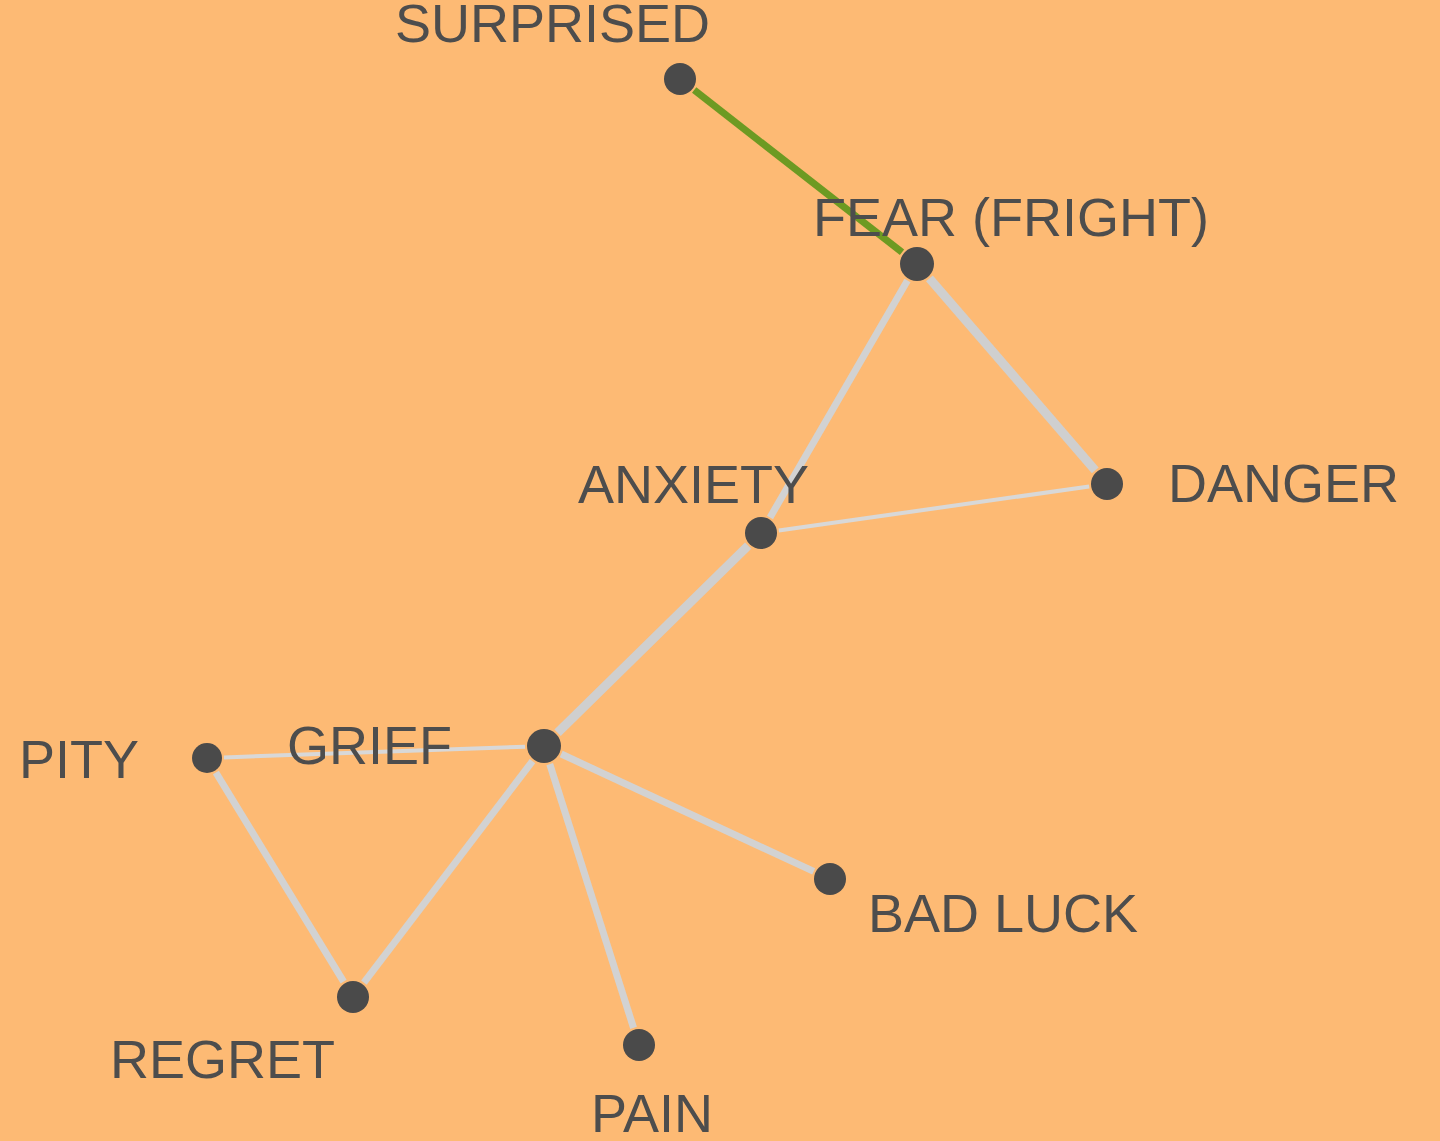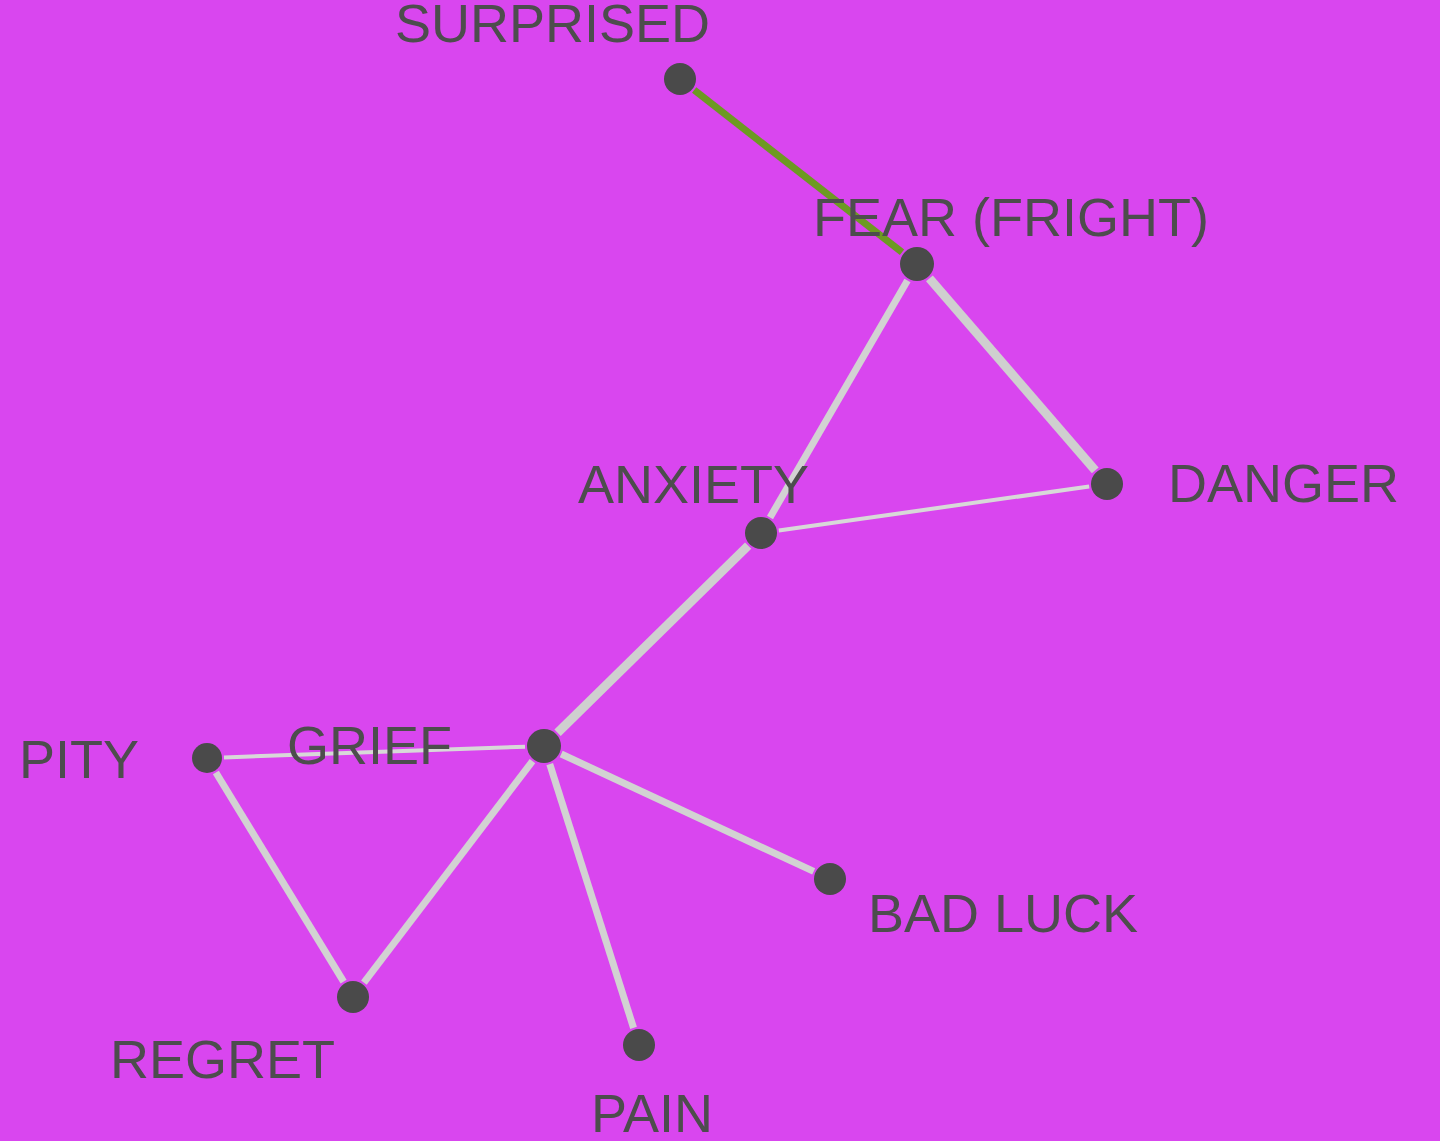--- a/index.html
+++ b/index.html
@@ -8,21 +8,21 @@
     padding: 0;
     background: #ffffff;
   }
   body {
     font-family: "Liberation Sans", sans-serif;
   }
   #graph-canvas {
     position: relative;
     width: 1440px;
     height: 1141px;
-    background: #d946ef;
+    background: #fdba74;
     overflow: hidden;
   }
   #graph-svg {
     position: absolute;
     top: 0;
     left: 0;
     width: 1440px;
     height: 1141px;
     display: block;
   }

